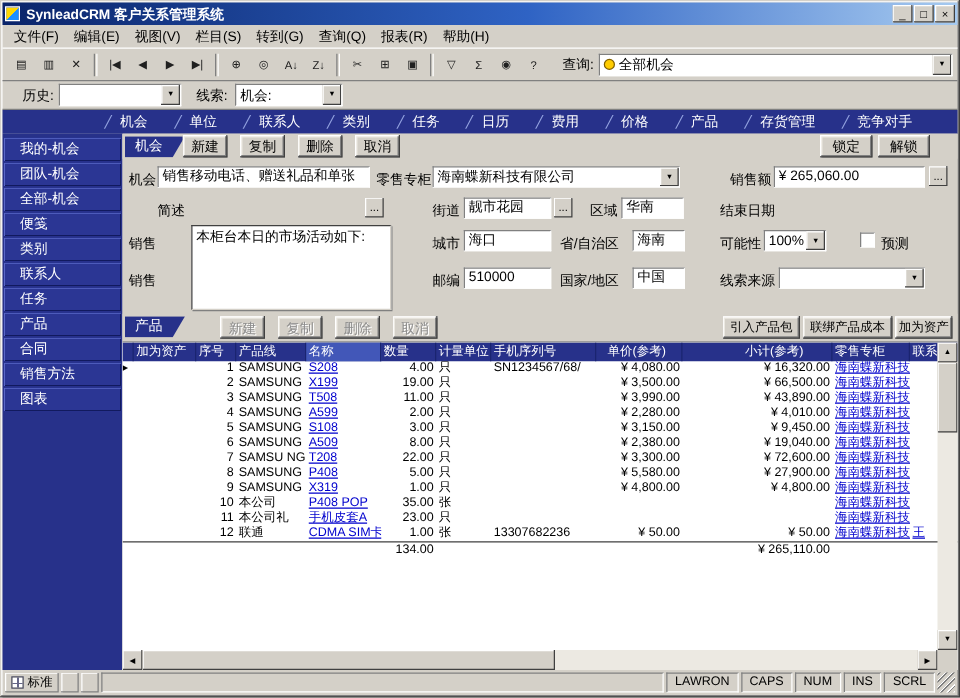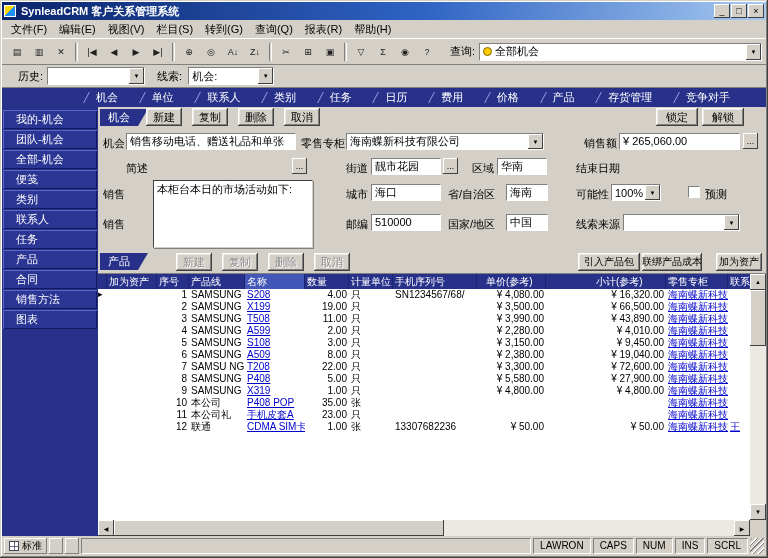--- a/index.html
+++ b/index.html
@@ -332,21 +332,21 @@
         </div>
       </div>
 
       <div class="sec-header" style="height:22px;flex-basis:22px">
         <span class="sec-tab">产品</span>
         <button class="btn disabled" style="left:78px;top:2px">新建</button>
         <button class="btn disabled" style="left:124px;top:2px">复制</button>
         <button class="btn disabled" style="left:170px;top:2px">删除</button>
         <button class="btn disabled" style="left:216px;top:2px">取消</button>
         <button class="btn small" style="left:480px;top:2px;width:62px">引入产品包</button>
-        <button class="btn small" style="left:544px;top:2px;width:60px">联绑产品成本</button>
+        <button class="btn small" style="left:544px;top:2px;width:72px">联绑产品成本</button>
         <button class="btn small" style="left:618px;top:2px;width:46px">加为资产</button>
       </div>
 
       <div class="table-wrap">
         <div class="thead">
             <div class="th c-sel"></div>
             <div class="th c-asset">加为资产</div>
             <div class="th c-no">序号</div>
             <div class="th c-line">产品线</div>
             <div class="th c-name th-sorted">名称</div>
@@ -533,20 +533,35 @@
               <div class="td c-name link">CDMA SIM卡</div>
               <div class="td c-qty num">1.00</div>
               <div class="td c-unit">张</div>
               <div class="td c-serial">13307682236</div>
               <div class="td c-price num">¥ 50.00</div>
               <div class="td c-sub num">¥ 50.00</div>
               <div class="td c-counter link">海南蝶新科技有限公司</div>
               <div class="td c-last link">王</div>
               <div class="td c-first">华春</div>
             </div>
+            <div class="tr total">
+              <div class="td c-sel"></div>
+              <div class="td c-asset"></div>
+              <div class="td c-no num"></div>
+              <div class="td c-line"></div>
+              <div class="td c-name"></div>
+              <div class="td c-qty num">134.00</div>
+              <div class="td c-unit"></div>
+              <div class="td c-serial"></div>
+              <div class="td c-price num"></div>
+              <div class="td c-sub num">¥ 265,110.00</div>
+              <div class="td c-counter"></div>
+              <div class="td c-last"></div>
+              <div class="td c-first"></div>
+            </div>
           </div>
         <div class="vscroll">
           <span class="scroll-btn">▲</span>
           <span class="vthumb"></span>
           <span class="vspace"></span>
           <span class="scroll-btn">▼</span>
         </div>
         <div class="hscroll">
           <span class="scroll-btn">◀</span>
           <span class="hthumb"></span>

